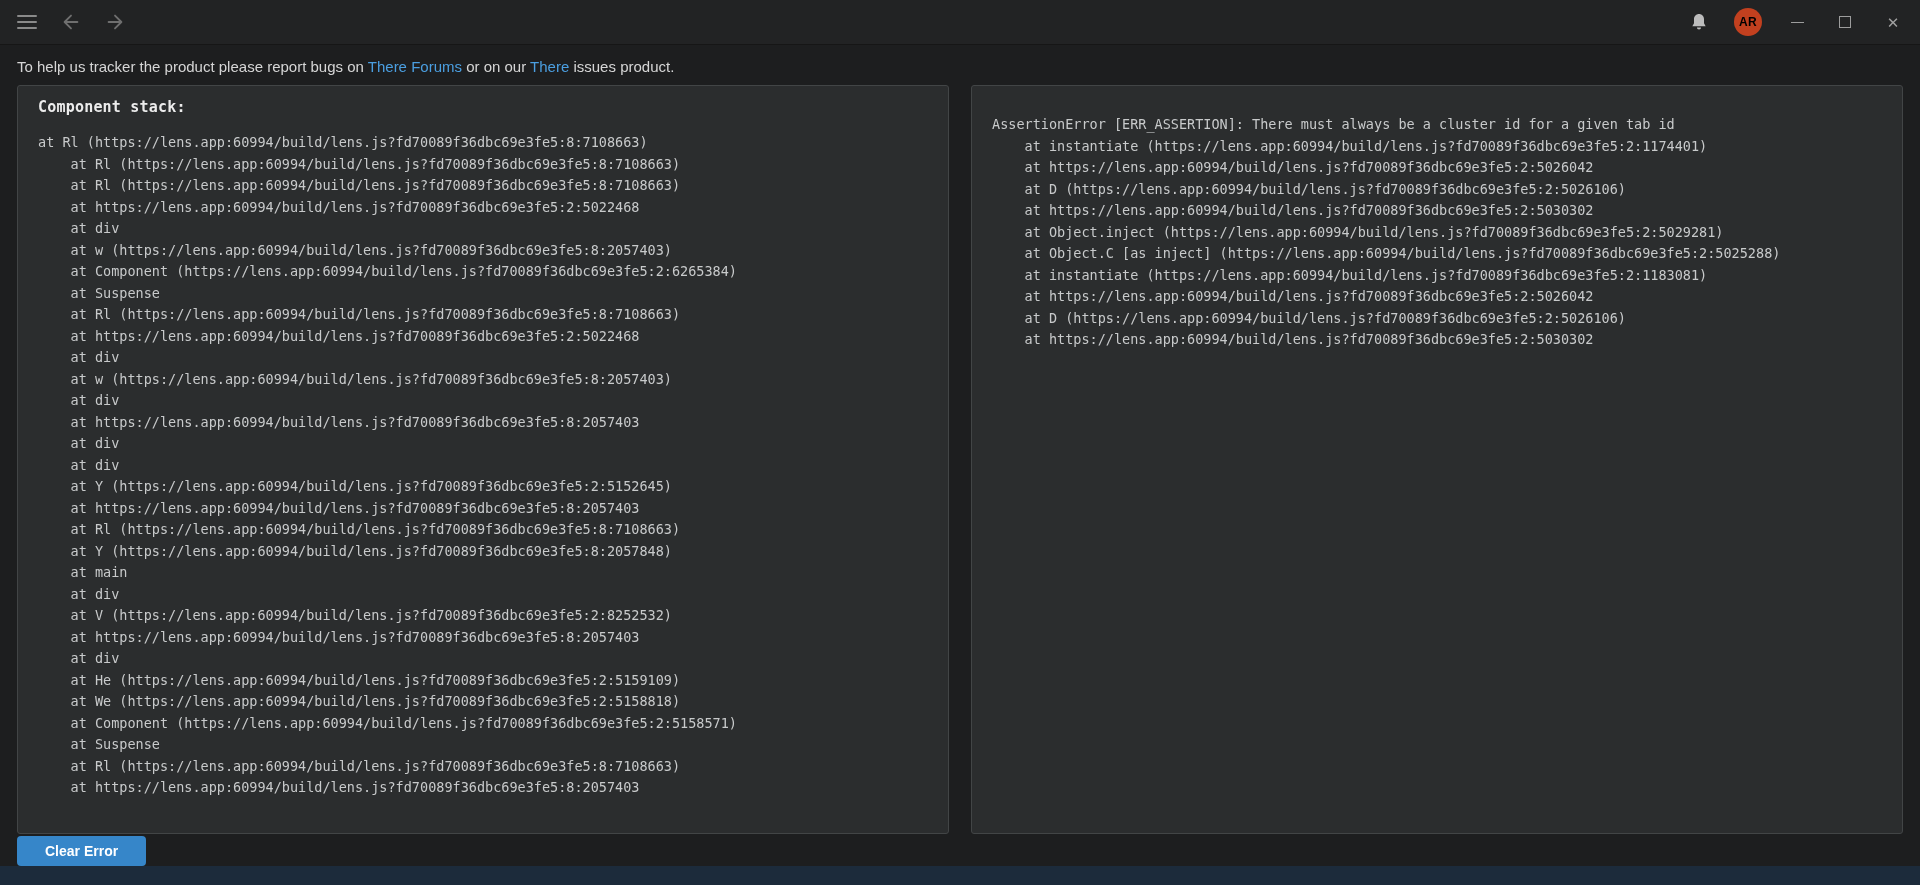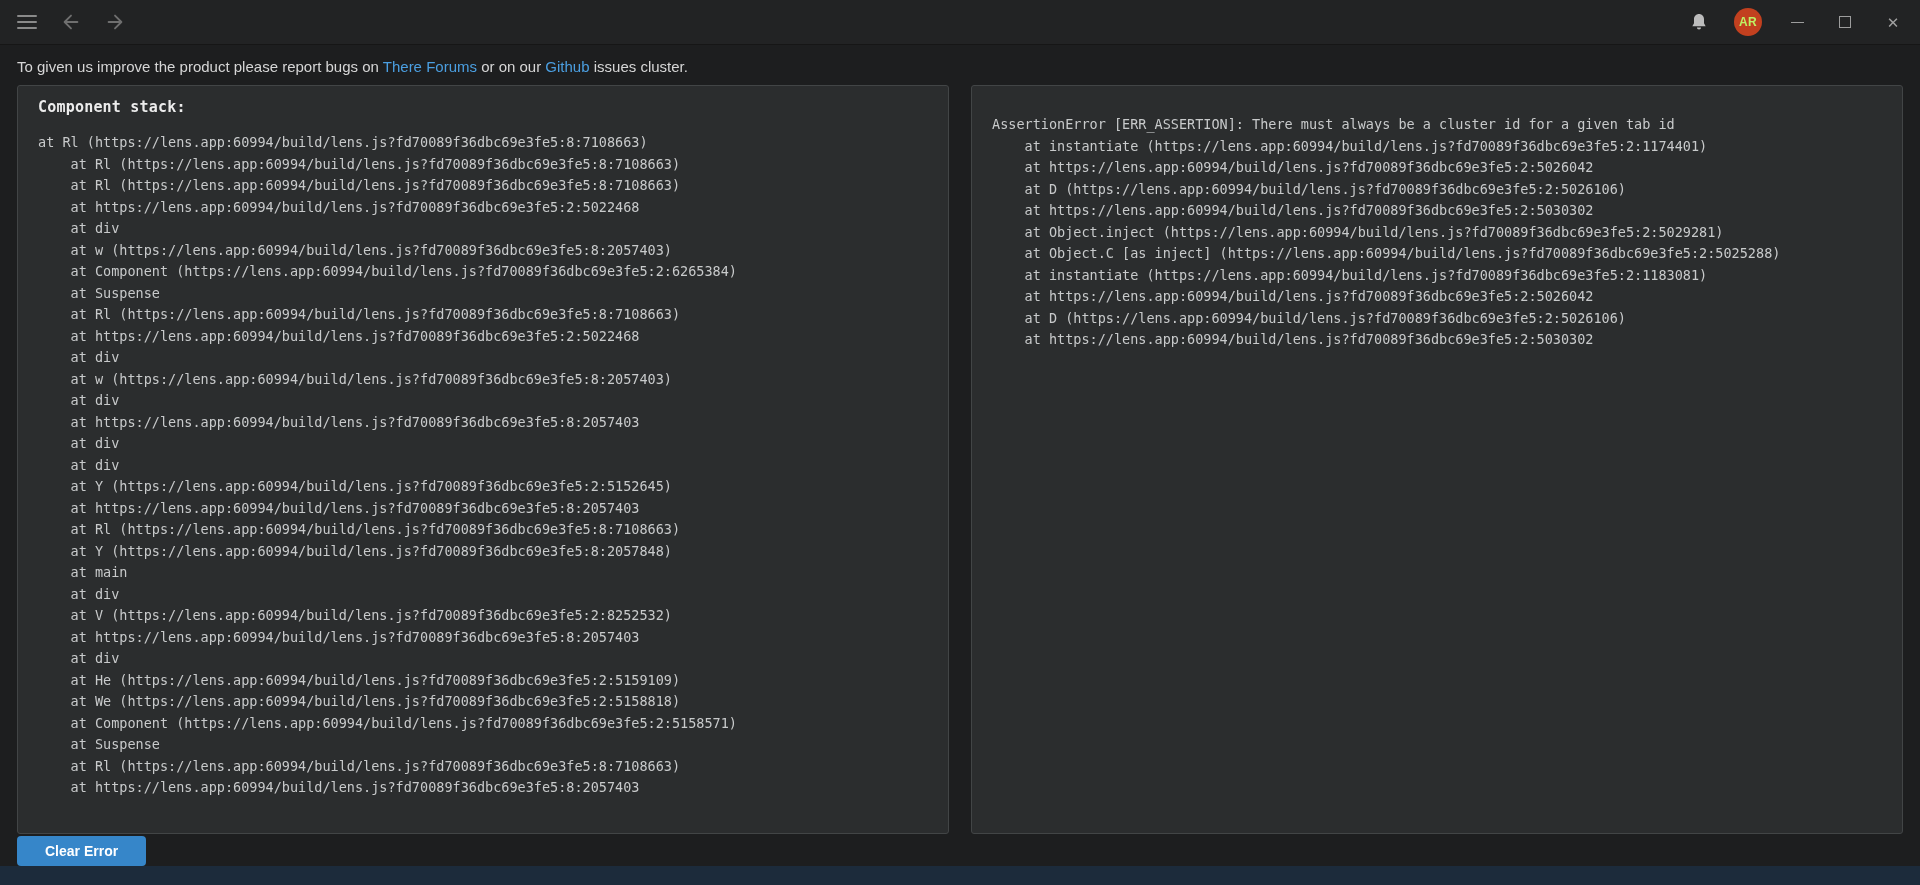--- a/index.html
+++ b/index.html
@@ -35,21 +35,21 @@
     color: #767676;
   }
   .hamburger { display: inline-flex; flex-direction: column; gap: 4px; width: 20px; }
   .hamburger i { display: block; height: 2px; background: #8a8a8a; border-radius: 1px; }
   .nav-arrow svg { stroke: #6f6f6f; }
   .bell svg { fill: #bcbcbc; }
   .avatar {
     width: 28px; height: 28px;
     border-radius: 50%;
     background: var(--avatar-bg, #c2401f);
-    color: #bef264;
+    color: #000000;
     font-size: 12px;
     font-weight: bold;
     display: inline-flex;
     align-items: center;
     justify-content: center;
     cursor: pointer;
     letter-spacing: .3px;
   }
   .win-glyph-min { width: 13px; height: 0; border-top: 1.6px solid #9d9d9d; display: block; }
   .win-glyph-max { width: 12px; height: 12px; border: 1.4px solid #9d9d9d; display: block; }
@@ -166,21 +166,21 @@
     <span class="tb-btn">
         <span class="win-glyph-max"></span>
       </span>
     <span class="tb-btn">
         <span class="close-x">✕</span>
       </span>
   </div>
 </header>
 
 <main class="main">
-  <p class="notice"><span>To given us improve the product please report bugs on </span><a>There Forums</a><span> or on our </span><a>Github</a><span> issues cluster.</span></p>
+  <p class="notice"><span>To help us tracker the product please report bugs on </span><a>There Forums</a><span> or on our </span><a>There</a><span> issues product.</span></p>
 
   <div class="panels">
     <section class="panel">
       <h3>Component stack:</h3>
       <pre>at Rl (https://lens.app:60994/build/lens.js?fd70089f36dbc69e3fe5:8:7108663)
     at Rl (https://lens.app:60994/build/lens.js?fd70089f36dbc69e3fe5:8:7108663)
     at Rl (https://lens.app:60994/build/lens.js?fd70089f36dbc69e3fe5:8:7108663)
     at https://lens.app:60994/build/lens.js?fd70089f36dbc69e3fe5:2:5022468
     at div
     at w (https://lens.app:60994/build/lens.js?fd70089f36dbc69e3fe5:8:2057403)

